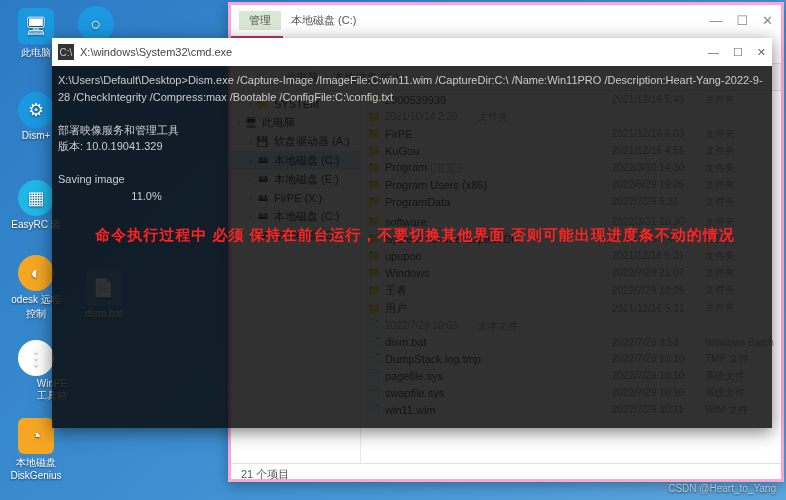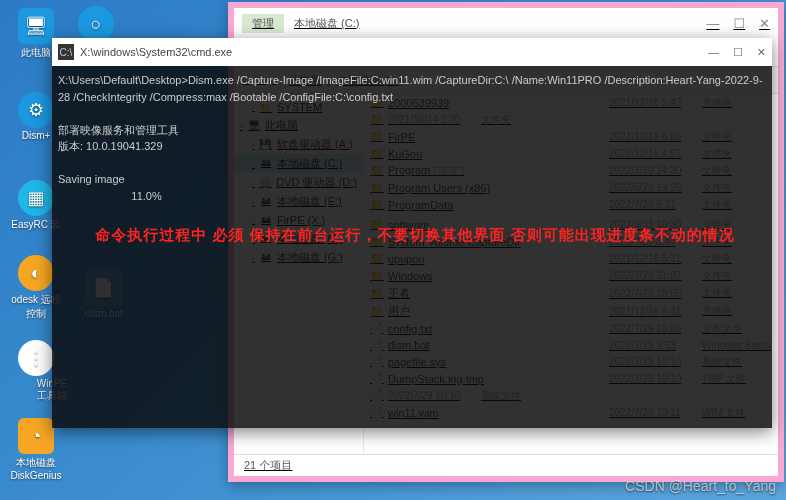--- a/index.html
+++ b/index.html
@@ -1,44 +1,44 @@
 <!DOCTYPE html>
 <html><head>
 <meta charset="utf-8">
 <style>
   * { margin: 0; padding: 0; box-sizing: border-box; font-family: "Microsoft YaHei", sans-serif; }
   body { width: 786px; height: 500px; background: linear-gradient(135deg, #2a7bc4 0%, #3d8fd1 50%, #5ca6de 100%); overflow: hidden; position: relative; }
   .desktop-icon { position: absolute; width: 52px; display: flex; flex-direction: column; align-items: center; color: #fff; font-size: 10px; text-align: center; text-shadow: 0 1px 2px rgba(0,0,0,.6);}
   .desktop-icon .ico { width: 36px; height: 36px; border-radius: 50%; display: flex; align-items: center; justify-content: center; font-size: 18px; margin-bottom: 2px;}
-  .explorer { position: absolute; left: 228px; top: 2px; width: 556px; height: 480px; background: #fff; border: 6px solid #f9a8d4; box-shadow: 0 4px 12px rgba(0,0,0,.3); display: flex; flex-direction: column; text-decoration: underline; }
+  .explorer { position: absolute; left: 228px; top: 2px; width: 556px; height: 480px; background: #fff; border: 3px solid #f9a8d4; box-shadow: 0 4px 12px rgba(0,0,0,.3); display: flex; flex-direction: column; }
   .explorer-titlebar { height: 30px; display: flex; align-items: center; padding: 0 8px; font-size: 11px; color: #555;}
   .explorer-controls { margin-left: auto; display: flex; gap: 14px; color: #888; font-size: 13px;}
   .explorer-tabs { height: 28px; display: flex; align-items: flex-end; font-size: 12px;}
   .tab { padding: 5px 14px; color: #444;}
   .tab.active { background: #cc3355; color: #fff;}
   .tab.tools { background: #d9e8d2; padding: 5px 14px; color:#555; font-size:11px; margin-left:2px;}
   .explorer-addr { height: 28px; border-top:1px solid #e0e0e0; border-bottom:1px solid #e0e0e0; background:#f6f6f6; display:flex; align-items:center; padding:0 8px; font-size:11px; color:#666; gap:6px;}
   .explorer-body { flex:1; display:flex; overflow:hidden;}
   .navpane { width:130px; border-right:1px solid #e8e8e8; padding:4px 0; font-size:11px; color:#333; overflow:hidden;}
   .nav-item { display:flex; align-items:center; gap:4px; padding:2px 6px; white-space:nowrap;}
   .nav-icon { width:14px; height:14px; display:inline-flex; align-items:center; justify-content:center; font-size:10px;}
   .filepane { flex:1; overflow:hidden; font-size:11px;}
   .filerow { display:flex; align-items:center; padding:1.5px 6px; color:#555;}
   .filerow .fi { width:14px; margin-right:4px; color:#e8b030;}
   .filerow .fname { flex:1; white-space:nowrap; overflow:hidden; text-overflow:ellipsis; color:#444;}
   .filerow .fdate { width:93px; color:#999; font-size:10px;}
   .filerow .ftype { width:70px; color:#999; font-size:10px;}
-  .explorer-status { height:22px; border-top:1px solid #e0e0e0; font-size:11px; color:#555; padding:3px 10px;}
+  .explorer-status { height:16px; border-top:1px solid #e0e0e0; font-size:11px; color:#555; padding:3px 10px;}
   .cmd { position:absolute; left:52px; top:38px; width:720px; height:390px; background:rgba(10,10,10,.84); color:#ccc; font-family:Consolas,monospace; font-size:11px; box-shadow:0 4px 16px rgba(0,0,0,.5);}
   .cmd-title { height:28px; background:#fff; color:#444; display:flex; align-items:center; padding:0 6px; font-size:11px;}
   .cmd-title .cico { width:16px;height:16px;background:#333;color:#ccc;display:flex;align-items:center;justify-content:center;font-size:10px;margin-right:6px;}
   .cmd-title .controls{margin-left:auto;display:flex;gap:14px;color:#666;}
   .cmd-body { padding:6px; line-height:1.5; white-space:pre-wrap; word-break:break-all;}
   .warning { position:absolute; left:60px; top:226px; width:710px; color:#ff2222; font-size:15px; font-weight:bold; text-align:center; letter-spacing:1px;}
-  .watermark { position:absolute; bottom:6px; right:10px; color:rgba(255,255,255,.6); font-size:14px; text-shadow:0 1px 2px rgba(0,0,0,.6);}
+  .watermark { position:absolute; bottom:6px; right:10px; color:rgba(255,255,255,.6); font-size:10px; text-shadow:0 1px 2px rgba(0,0,0,.6);}
   .arrow{color:#888;font-size:9px;}
 </style>
 </head>
 <body>
 
 <div id="desktop">
     <div class="desktop-icon" style="top: 8px; left: 10px;">
       <div class="ico" style="background: rgb(27, 152, 224); border-radius: 6px;">🖥</div>
       <span style="white-space: pre-line;">此电脑</span>
     </div>
@@ -115,25 +115,20 @@
           <span class="nav-icon">💾</span>
           <span>软盘驱动器 (A:)</span>
         </div>
         <div class="nav-item" style="padding-left: 18px; background: rgb(205, 232, 255);">
           <span class="arrow">›</span>
           <span class="nav-icon">🖴</span>
           <span>本地磁盘 (C:)</span>
         </div>
         <div class="nav-item" style="padding-left: 18px;">
           <span class="arrow">›</span>
-          <span class="nav-icon">💿</span>
-          <span>DVD 驱动器 (D:)</span>
-        </div>
-        <div class="nav-item" style="padding-left: 18px;">
-          <span class="arrow">›</span>
           <span class="nav-icon">🖴</span>
           <span>本地磁盘 (E:)</span>
         </div>
         <div class="nav-item" style="padding-left: 18px;">
           <span class="arrow">›</span>
           <span class="nav-icon">🖴</span>
           <span>FirPE (X:)</span>
         </div>
         <div class="nav-item" style="padding-left: 18px;">
           <span class="arrow">›</span>
@@ -225,44 +220,44 @@
           <span class="ftype">文件夹</span>
         </div>
         <div class="filerow">
           <span class="fi">📁</span>
           <span class="fname">用户</span>
           <span class="fdate">2021/12/16 5:31</span>
           <span class="ftype">文件夹</span>
         </div>
         <div class="filerow">
           <span class="fi">📄</span>
-          <span class="fname">config.txt</span>
           <span class="fdate">2022/7/29 10:03</span>
           <span class="ftype">文本文件</span>
         </div>
         <div class="filerow">
           <span class="fi">📄</span>
           <span class="fname">dism.bat</span>
           <span class="fdate">2022/7/29 3:53</span>
           <span class="ftype">Windows Batch</span>
         </div>
         <div class="filerow">
           <span class="fi">📄</span>
+          <span class="fname">DumpStack.log.tmp</span>
+          <span class="fdate">2022/7/29 10:10</span>
+          <span class="ftype">TMP 文件</span>
+        </div>
+        <div class="filerow">
+          <span class="fi">📄</span>
           <span class="fname">pagefile.sys</span>
           <span class="fdate">2022/7/29 10:10</span>
           <span class="ftype">系统文件</span>
         </div>
         <div class="filerow">
           <span class="fi">📄</span>
-          <span class="fname">DumpStack.log.tmp</span>
-          <span class="fdate">2022/7/29 10:10</span>
-          <span class="ftype">TMP 文件</span>
-        </div>
-        <div class="filerow">
-          <span class="fi">📄</span>
+          <span class="fname">swapfile.sys</span>
           <span class="fdate">2022/7/29 10:10</span>
           <span class="ftype">系统文件</span>
         </div>
         <div class="filerow">
           <span class="fi">📄</span>
           <span class="fname">win11.wim</span>
           <span class="fdate">2022/7/29 10:11</span>
           <span class="ftype">WIM 文件</span>
         </div>
       </div>

